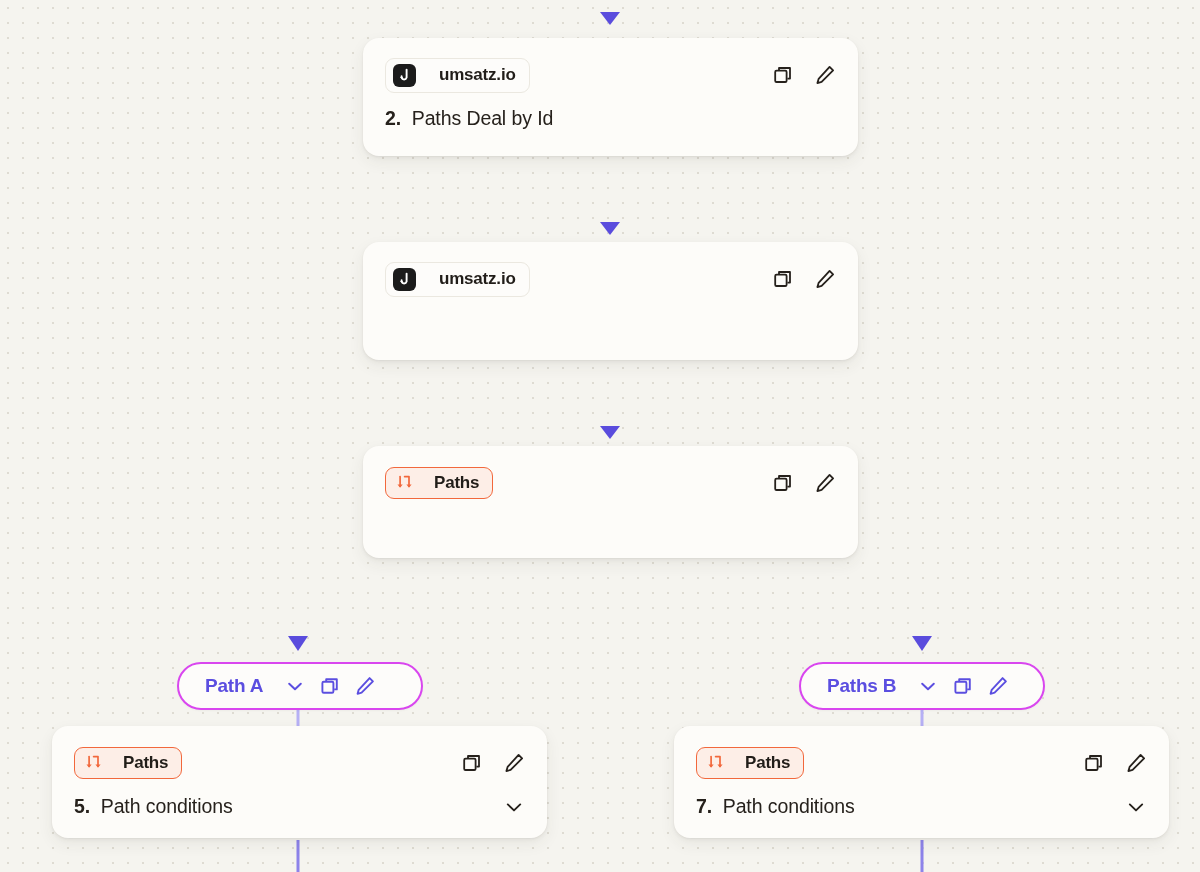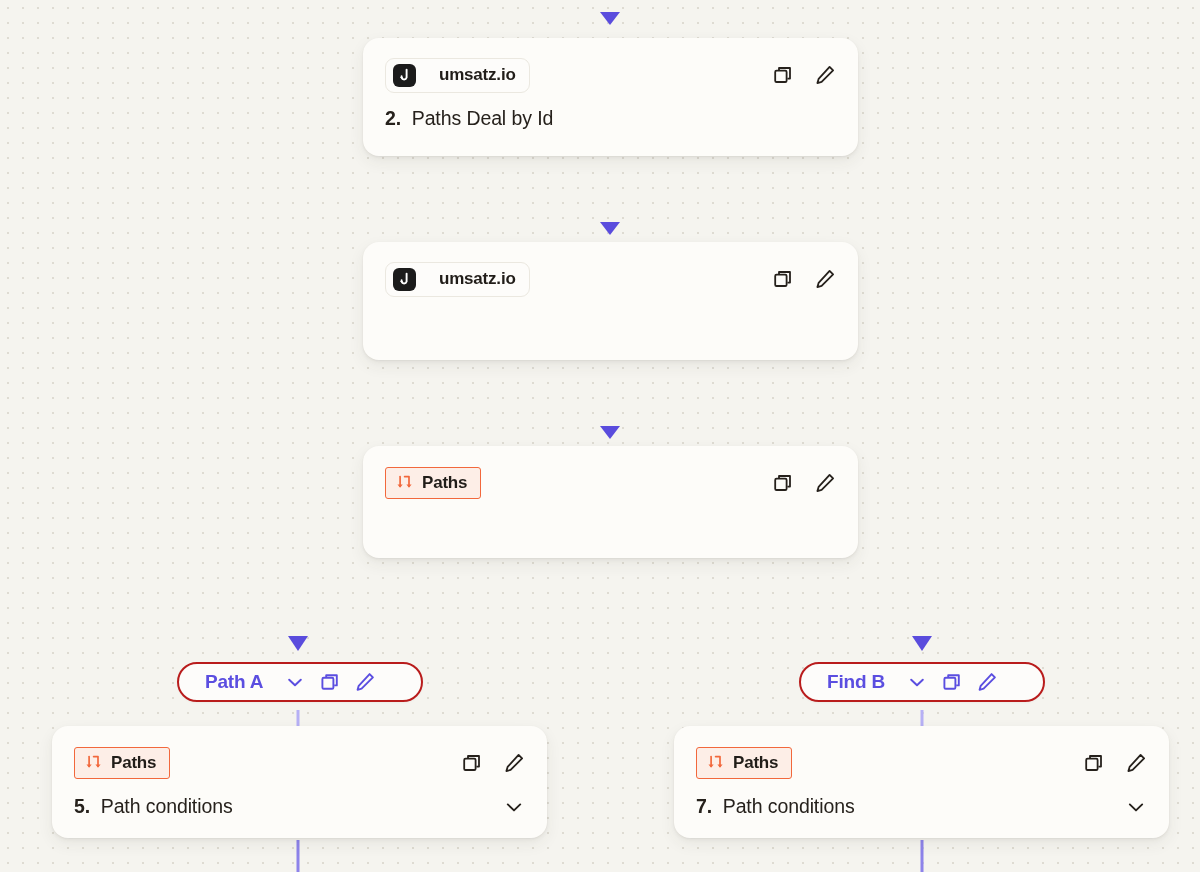--- a/index.html
+++ b/index.html
@@ -92,24 +92,24 @@
     font-size: 17px;
     font-weight: 700;
     color: #211d19;
     letter-spacing: -0.2px;
   }
 
   
   .paths-badge {
     display: inline-flex;
     align-items: center;
-    gap: 9px;
+    gap: 21px;
     border: 1.4px solid #f2683c;
     background: #fdeee7;
-    border-radius: 3px;
+    border-radius: 9px;
     padding: 5px 13px 5px 10px;
   }
   .paths-badge .paths-label {
     font-size: 17px;
     font-weight: 700;
     color: #211d19;
     letter-spacing: -0.2px;
   }
 
   
@@ -126,23 +126,23 @@
     background: none;
     border: none;
     padding: 0;
   }
 
   
   .path-pill {
     position: absolute;
     display: flex;
     align-items: center;
-    height: 40px;
+    height: 48px;
     background: #fdfcfa;
-    border: 2px solid #b91c1c;
+    border: 2px solid #d946ef;
     border-radius: 999px;
     padding: 0 20px 0 26px;
     gap: 17px;
     z-index: 4;
     box-shadow: 0 1px 2px rgba(60,52,40,0.04);
   }
   .path-pill .path-label {
     font-size: 19px;
     font-weight: 700;
     color: #5b4ee0;
@@ -314,21 +314,21 @@
       </span>
       <span class="icon-btn">
         <svg width="22" height="22" viewBox="0 0 22 22">
           <path d="M15.6 3.1 L18.9 6.4 L7.6 17.7 L3.6 18.8 L4.7 14.8 Z" fill="none" stroke="#5b4ee0" stroke-width="1.9" stroke-linejoin="round"></path>
         </svg>
       </span>
     </span>
   </div>
 
   <div class="path-pill" style="left:799px; top:662px; width:246px;">
-    <span class="path-label">Find B</span>
+    <span class="path-label">Paths B</span>
     <span class="pill-icons">
       <span class="icon-btn">
         <svg width="22" height="22" viewBox="0 0 22 22">
           <path d="M5.2 8.8 L11 14.2 L16.8 8.8" fill="none" stroke="#5b4ee0" stroke-width="2" stroke-linecap="round" stroke-linejoin="round"></path>
         </svg>
       </span>
       <span class="icon-btn">
         <svg width="22" height="22" viewBox="0 0 22 22">
           <rect x="3.4" y="6.8" width="11" height="11" rx="1.3" fill="none" stroke="#5b4ee0" stroke-width="1.9"></rect>
           <path d="M7.2 6.3 L7.2 4.2 L17.8 4.2 L17.8 14.4 L15.2 14.4" fill="none" stroke="#5b4ee0" stroke-width="1.9" stroke-linejoin="round"></path>

